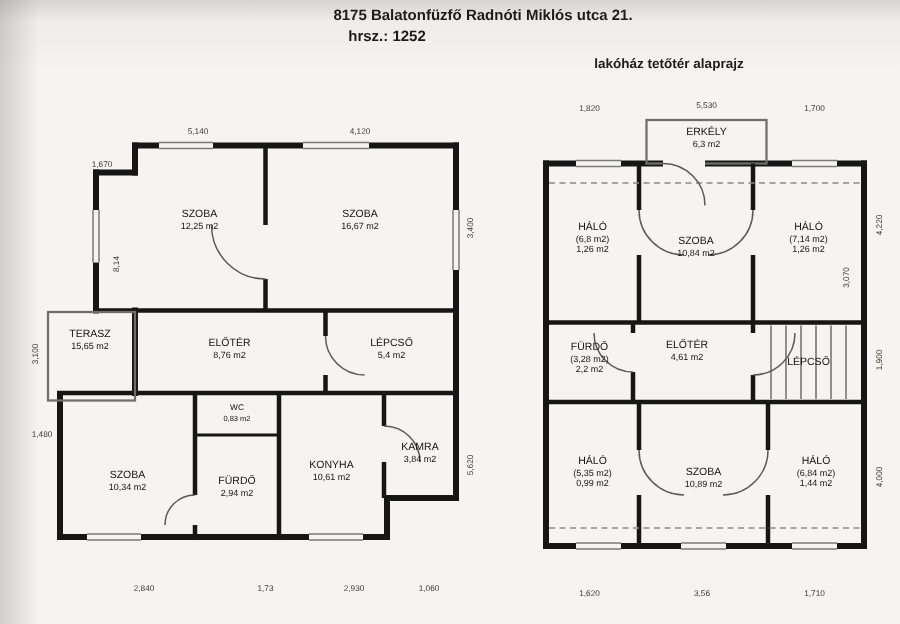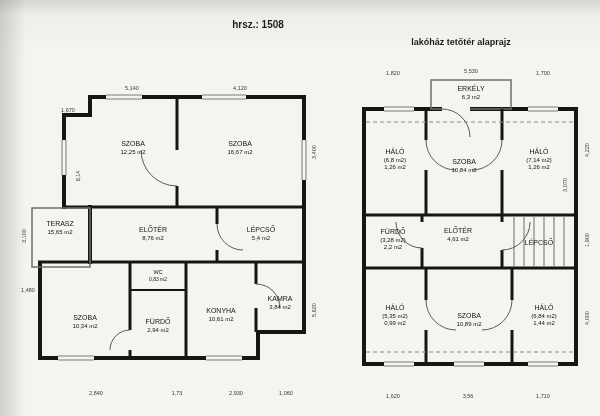--- a/index.html
+++ b/index.html
@@ -154,22 +154,23 @@
       <path d="M442,109 A28 28 0 0 1 470,137"></path>
       <path d="M426,140 A30 30 0 0 0 456,170"></path>
       <path d="M502,140 A30 30 0 0 1 472,170"></path>
       <path d="M422,248 A26 26 0 0 1 396,222"></path>
       <path d="M502,250 A28 28 0 0 0 530,222"></path>
       <path d="M426,300 A30 30 0 0 0 456,330"></path>
       <path d="M512,300 A30 30 0 0 1 482,330"></path>
     </g>
   </svg>
 
-  <div class="h2">hrsz.: 1508</div>
-  <div class="sub" style="left:461px;top:37px;">lakóház tetőtér alaprajz</div>
+  <div class="h1">8175 Balatonfüzfő Radnóti Miklós utca 21.</div>
+  <div class="h2">hrsz.: 1252</div>
+  <div class="sub" style="left:446px;top:37px;">lakóház tetőtér alaprajz</div>
 
   <div class="room" style="left:133px;top:148px;">
     <span class="nm">SZOBA</span>
     <span class="ar">12,25 m2</span>
   </div>
   <div class="room" style="left:240px;top:148px;">
     <span class="nm">SZOBA</span>
     <span class="ar">16,67 m2</span>
   </div>
   <div class="room" style="left:60px;top:228px;">

